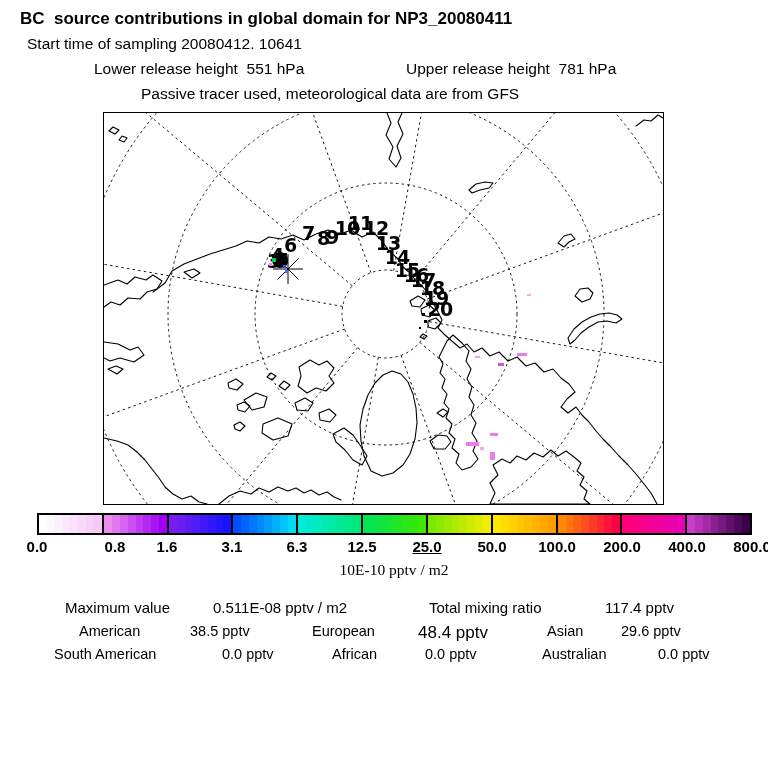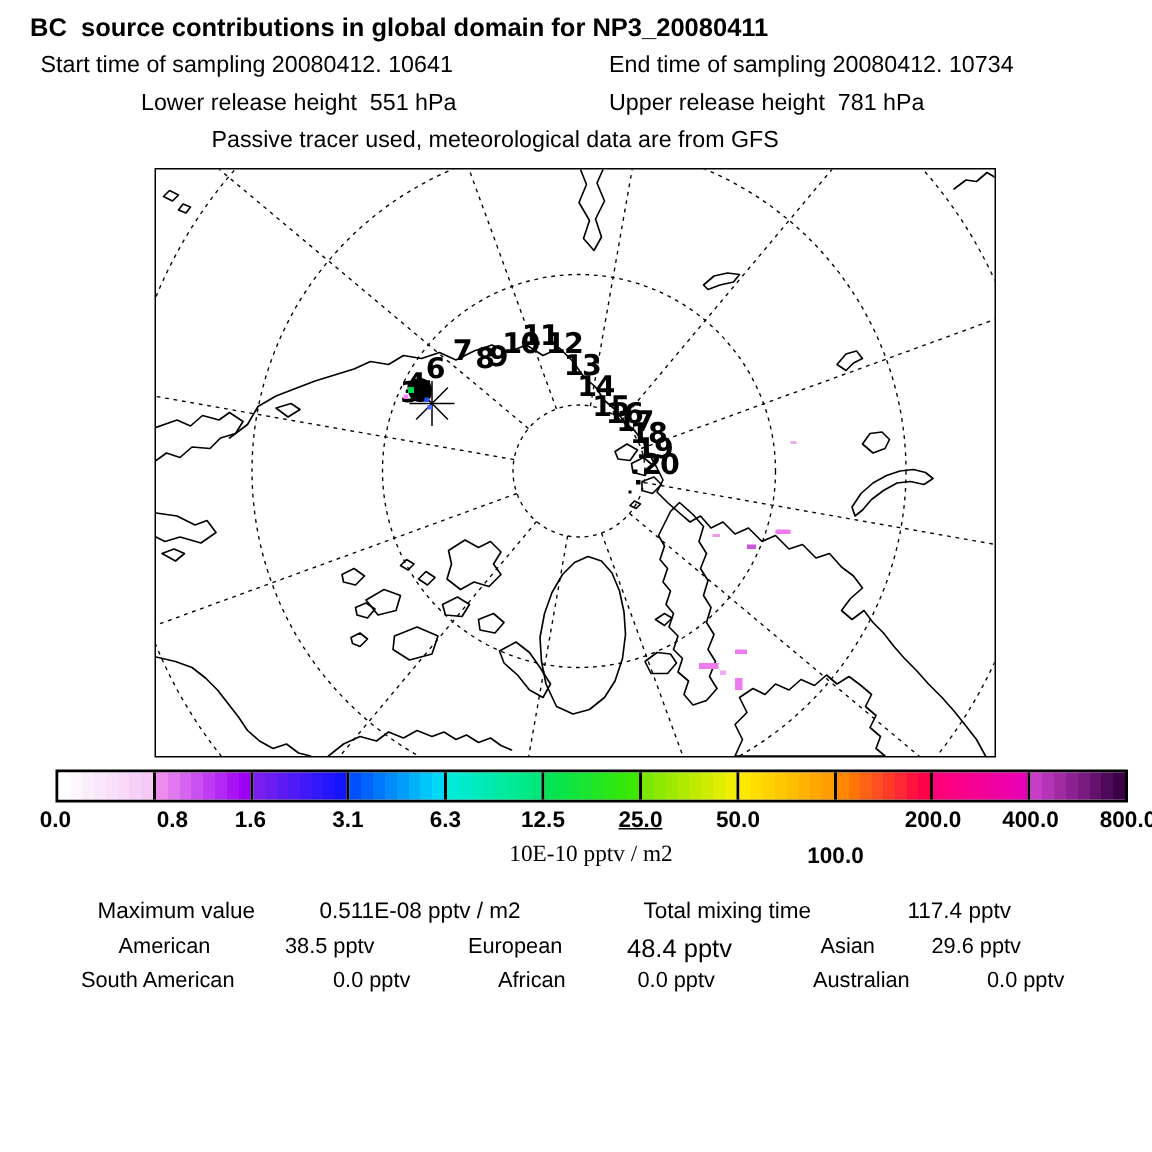--- a/index.html
+++ b/index.html
@@ -27,21 +27,20 @@
   .stats{position:absolute;left:0;top:0;width:768px;height:768px;pointer-events:none;}
   .stat{position:absolute;white-space:pre;}
 </style>
 </head>
 <body>
 
 <div class="page">
 
   <span class="abs title" style="left:20px;top:9px">BC  source contributions in global domain for NP3_20080411</span>
   <span class="abs hline" style="left:27px;top:35px">Start time of sampling 20080412. 10641</span>
-  <span class="abs hline" style="left:406px;top:35px">End time of sampling 20080412. 10734</span>
   <span class="abs hline" style="left:94px;top:60px">Lower release height  551 hPa</span>
   <span class="abs hline" style="left:406px;top:60px">Upper release height  781 hPa</span>
   <span class="abs hline" style="left:141px;top:85px">Passive tracer used, meteorological data are from GFS</span>
 
   <div class="mapbox">
     <svg id="mapsvg" width="559" height="391" viewBox="103 112 559 391">
       <g>
         <path class="coast" d="M103 284 L117 279 126 283 134 276 145 279 152 274 161 280 156 288 146 291 139 298 127 297 119 304 110 301 103 306"></path>
         <path class="coast" d="M103 341 L117 343 129 349 137 346 143 354 133 361 119 357 109 360 103 357"></path>
         <path class="coast" d="M107 368 L115 365 122 368 116 373 107 368 Z"></path>
@@ -156,31 +155,31 @@
   </div>
   <div class="ticks">
       <span style="left: 0px;">0.0</span>
       <span style="left: 65px; padding-left: 26px;">0.8</span>
       <span style="left: 130px;">1.6</span>
       <span style="left: 195px;">3.1</span>
       <span style="left: 260px;">6.3</span>
       <span style="left: 325px;">12.5</span>
       <span style="left: 390px; text-decoration: underline;">25.0</span>
       <span style="left: 455px;">50.0</span>
-      <span style="left: 520px; margin-top: 24px;">100.0</span>
+      <span style="left: 520px;">100.0</span>
       <span style="left: 585px;">200.0</span>
       <span style="left: 650px;">400.0</span>
       <span style="left: 715px;">800.0</span>
     </div>
   <span class="unit">10E-10 pptv / m2</span>
 
   <div class="stats">
       <span class="stat" style="left: 65px; top: 599px; font-size: 15px;">Maximum value</span>
       <span class="stat" style="left: 213px; top: 599px; font-size: 15px;">0.511E-08 pptv / m2</span>
-      <span class="stat" style="left: 429px; top: 599px; font-size: 15px;">Total mixing time</span>
+      <span class="stat" style="left: 429px; top: 599px; font-size: 15px;">Total mixing ratio</span>
       <span class="stat" style="left: 605px; top: 599px; font-size: 15px;">117.4 pptv</span>
       <span class="stat" style="left: 79px; top: 623px; font-size: 14.5px;">American</span>
       <span class="stat" style="left: 190px; top: 623px; font-size: 14.5px;">38.5 pptv</span>
       <span class="stat" style="left: 312px; top: 623px; font-size: 14.5px;">European</span>
       <span class="stat" style="left: 418px; top: 623px; font-size: 17px;">48.4 pptv</span>
       <span class="stat" style="left: 547px; top: 623px; font-size: 14.5px;">Asian</span>
       <span class="stat" style="left: 621px; top: 623px; font-size: 14.5px;">29.6 pptv</span>
       <span class="stat" style="left: 54px; top: 646px; font-size: 14.5px;">South American</span>
       <span class="stat" style="left: 222px; top: 646px; font-size: 14.5px;">0.0 pptv</span>
       <span class="stat" style="left: 332px; top: 646px; font-size: 14.5px;">African</span>

